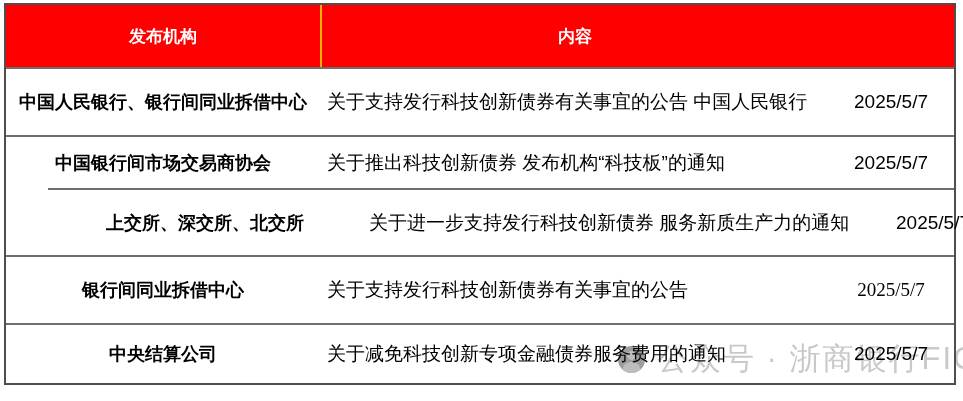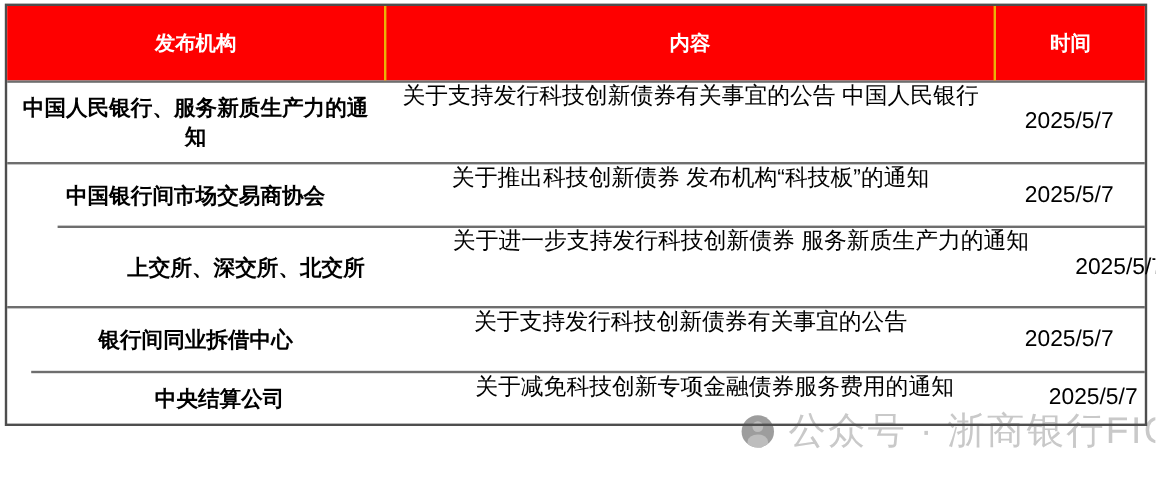--- a/index.html
+++ b/index.html
@@ -73,22 +73,22 @@
     grid-template-columns: 314px 508px 126px;
     box-sizing: border-box;
   }
   .row.header {
     height: 62px;
     background: #fe0000;
   }
   .row.r1 { height: 68px; }
   .row.r2 { height: 53px; }
   .row.r3 { height: 67px; margin-left: 42px; }
-  .row.r4 { height: 54px; }
-  .row.r5 { height: 44px; margin-left: 20px; }
+  .row.r4 { height: 68px; font-family: Liberation Serif, serif; }
+  .row.r5 { height: 60px; }
   .row.body-row {
     border-top: 2px solid #6e6e6e;
   }
   .cell {
     box-sizing: border-box;
     display: flex;
     align-items: center;
     justify-content: center;
     color: #000000;
   }
@@ -101,21 +101,21 @@
   .row.header .cell.c3 {
     border-left: 2px solid #eab308;
   }
   .cell.org {
     font-weight: 700;
     font-size: 18px;
     text-align: center;
     padding: 0 6px;
   }
   .cell.content {
-    flex-direction: row;
+    flex-direction: column;
     align-items: flex-start;
     justify-content: center;
     font-size: 19px;
     line-height: 24px;
     padding-left: 7px;
     padding-right: 4px;
     text-align: left;
   }
   .cell.content span { display: block; }
   .cell.date {
@@ -133,25 +133,24 @@
       <div class="body"></div>
     </div>
     <div class="wm-text">公众号 · 浙商银行FICC</div>
   </div>
 
   <div class="tbl">
 
     <div class="row header">
       <div class="cell c1">发布机构</div>
       <div class="cell c2">内容</div>
-      <div class="cell c3">时间</div>
     </div>
 
     <div class="row body-row r1">
-      <div class="cell org">中国人民银行、服务新质生产力的通知</div>
+      <div class="cell org">中国人民银行、银行间同业拆借中心</div>
       <div class="cell content">
         <span>关于支持发行科技创新债券有关事宜的公告 中国人民银行</span>
       </div>
       <div class="cell date">2025/5/7</div>
     </div>
 
     <div class="row body-row r2">
       <div class="cell org">中国银行间市场交易商协会</div>
       <div class="cell content">
         <span>关于推出科技创新债券 发布机构“科技板”的通知</span>

